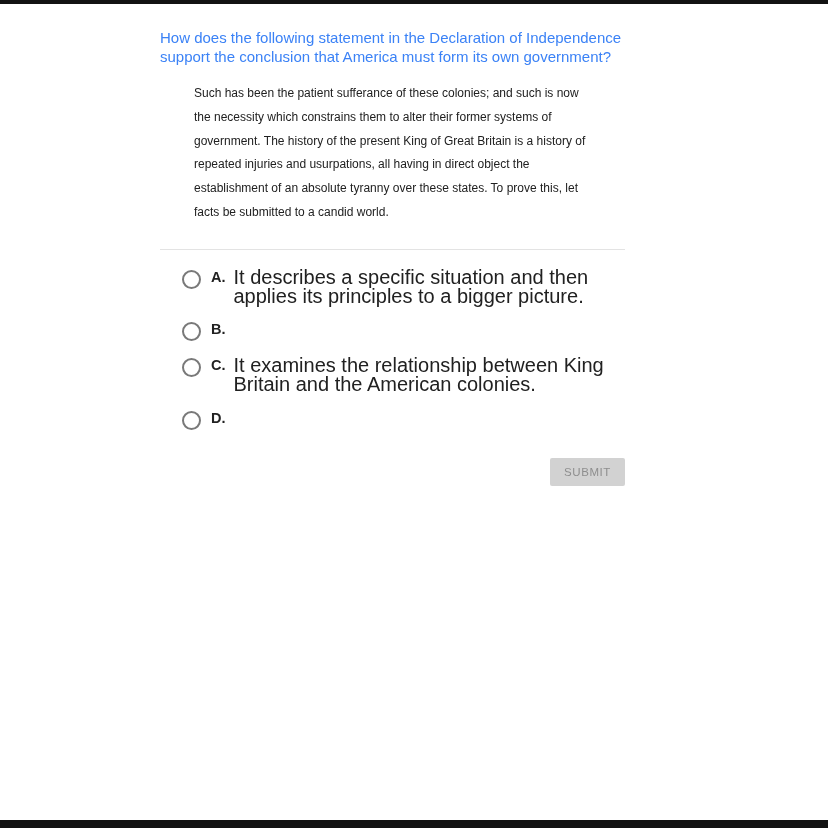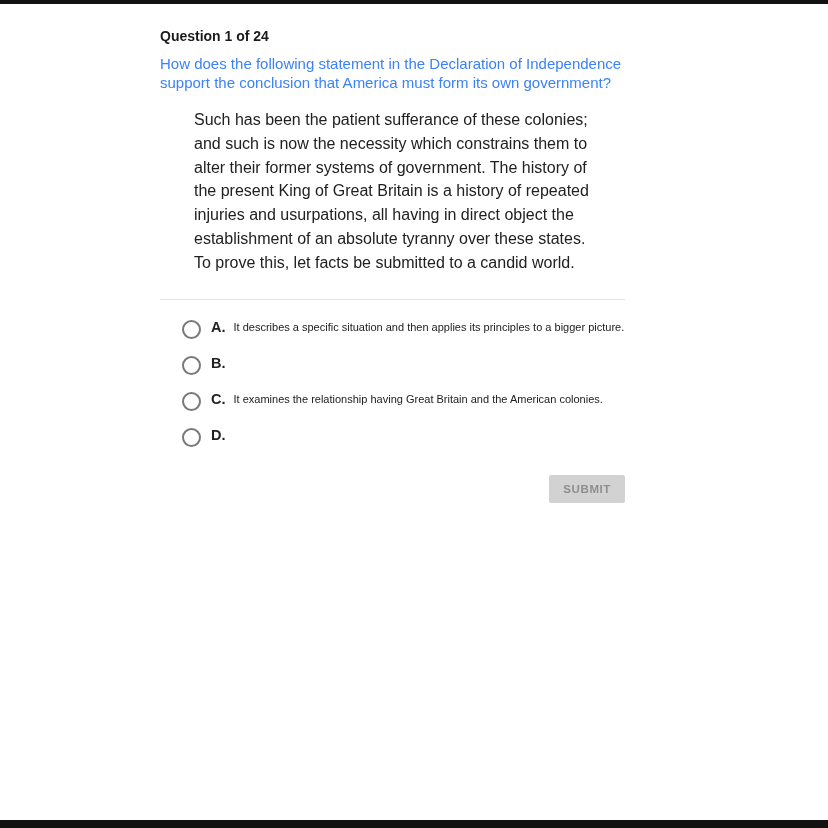--- a/index.html
+++ b/index.html
@@ -41,21 +41,21 @@
     color: #7d7d7d;
     margin: 0 0 20px 0;
   }
   .q-prompt {
     font-size: 15px;
     line-height: 19px;
     color: #3b82f6;
     margin: 0 0 16px 0;
   }
   .q-quote {
-    font-size: 16px;
+    font-size: 12px;
     line-height: 23.8px;
     color: #212121;
     margin: 0 0 0 34px;
     width: 398px;
   }
   .divider {
     border: none;
     border-top: 1px solid #e3e3e3;
     margin: 24px 0 0 0;
     width: 465px;
@@ -80,52 +80,51 @@
   }
   .option-letter {
     flex: 0 0 auto;
     font-size: 14.5px;
     font-weight: bold;
     color: #212121;
     margin-right: 8px;
     line-height: 18.8px;
   }
   .option-text {
-    font-size: 11px;
+    font-size: 20px;
     line-height: 18.8px;
     color: #212121;
     width: 392px;
   }
   .submit-row {
     margin-top: 28px;
     display: flex;
     justify-content: flex-end;
     width: 465px;
   }
   .submit-btn {
     background: #d2d2d2;
     color: #8e8e8e;
     border: none;
     font-family: "Liberation Sans", "DejaVu Sans", sans-serif;
     font-size: 11.5px;
-    font-weight: bold;
+    font-weight: normal;
     letter-spacing: 0.6px;
     padding: 8px 14px;
     border-radius: 2px;
     cursor: default;
   }
 </style>
 </head>
 <body>
 
 <div class="top-bar"></div>
 
 <div class="content">
 
-  <div class="q-header">Question 1 of 24</div>
 
 
   <div class="q-prompt">How does the following statement in the Declaration of Independence support the conclusion that America must form its own government?</div>
 
   <div class="q-quote">Such has been the patient sufferance of these colonies; and such is now the necessity which constrains them to alter their former systems of government. The history of the present King of Great Britain is a history of repeated injuries and usurpations, all having in direct object the establishment of an absolute tyranny over these states. To prove this, let facts be submitted to a candid world.</div>
 
   <hr class="divider">
 
   <div class="options">
 
@@ -136,21 +135,21 @@
     </div>
 
     <div class="option-row">
       <span class="radio"></span>
       <span class="option-letter">B.</span>
     </div>
 
     <div class="option-row">
       <span class="radio"></span>
       <span class="option-letter">C.</span>
-      <span class="option-text">It examines the relationship having Great Britain and the American colonies.</span>
+      <span class="option-text">It examines the relationship between King Britain and the American colonies.</span>
     </div>
 
     <div class="option-row">
       <span class="radio"></span>
       <span class="option-letter">D.</span>
     </div>
 
   </div>
 
   <div class="submit-row">

